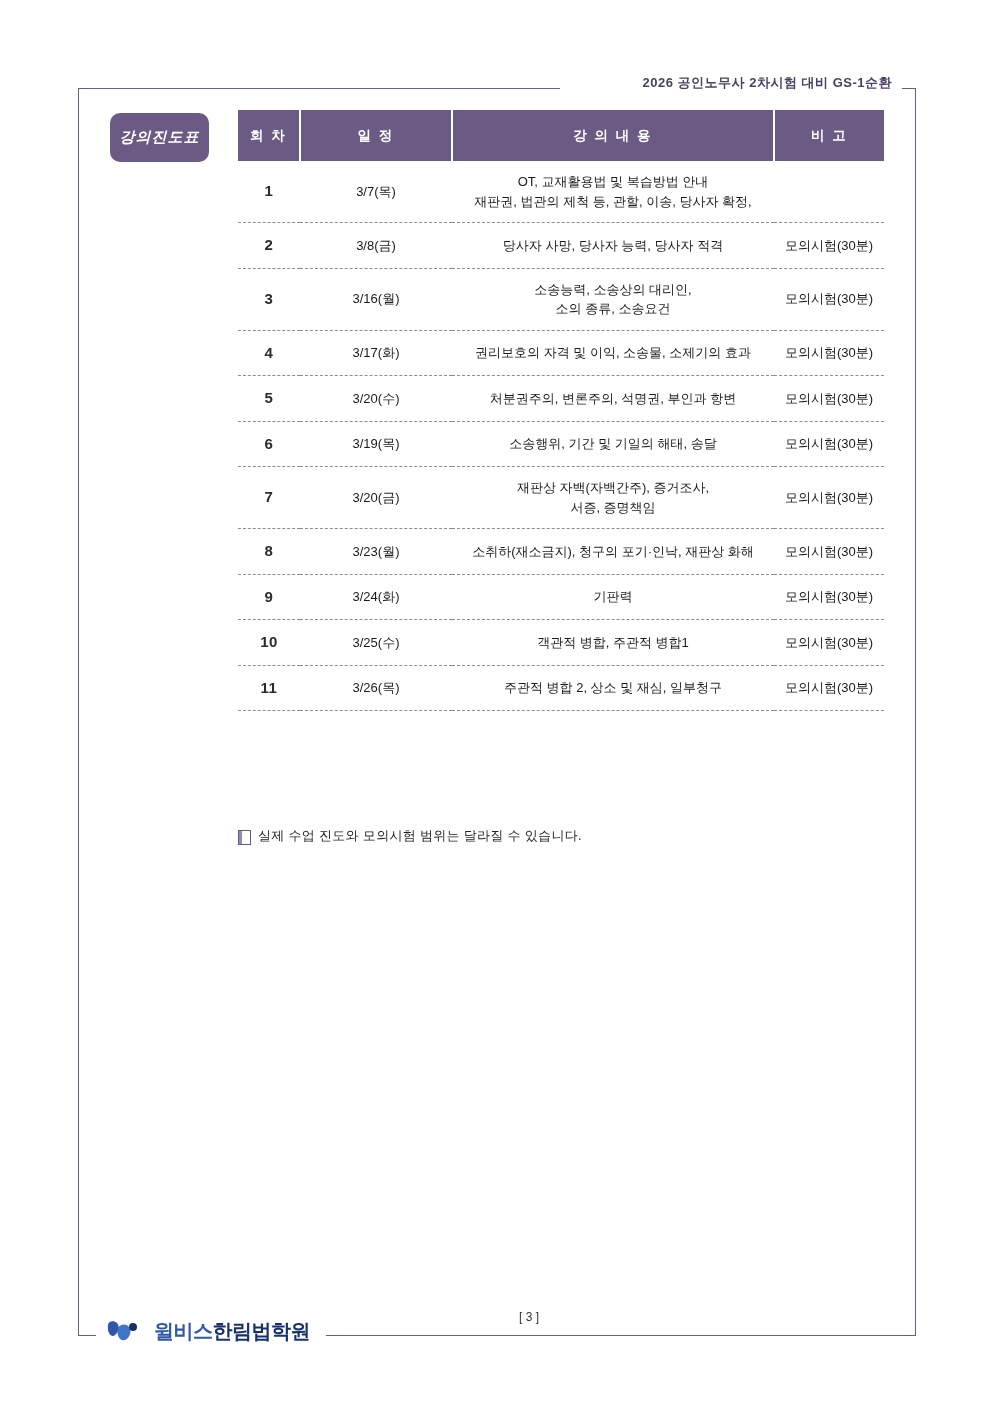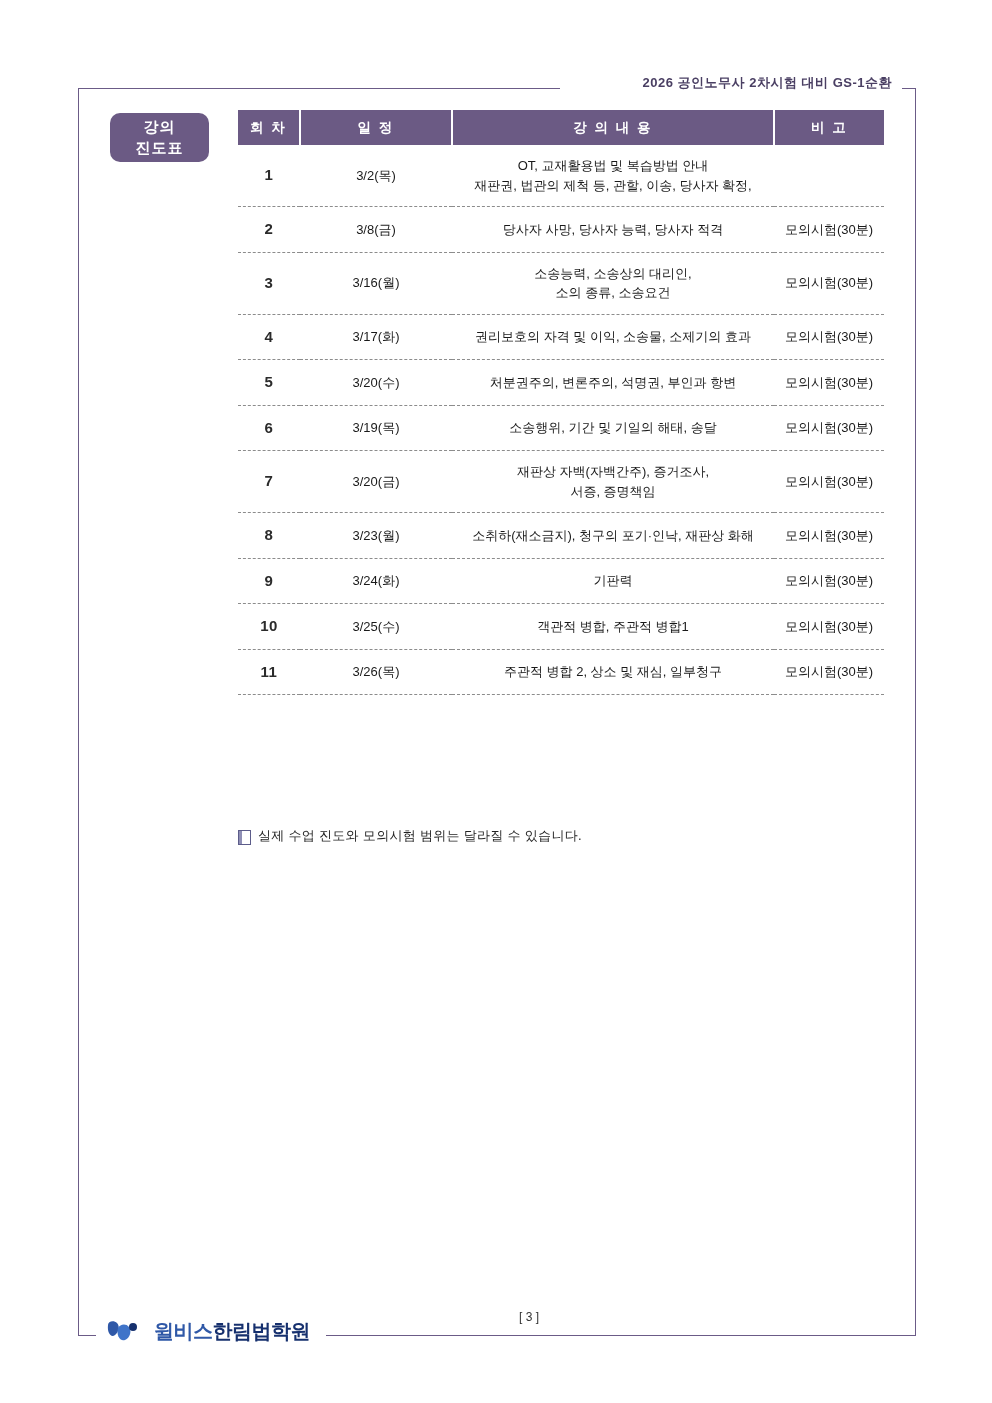--- a/index.html
+++ b/index.html
@@ -72,43 +72,43 @@
     left: 0px;
     top: 3px;
     width: 99px;
     height: 49px;
     background: #6b5a84;
     border-radius: 10px;
     color: #ffffff;
     font-size: 15px;
     font-weight: bold;
     display: flex;
-    flex-direction: column;
     align-items: center;
     justify-content: center;
     line-height: 1.35;
     letter-spacing: 1px;
+    font-style: italic;
   }
 
   table.schedule {
     position: absolute;
     left: 128px;
     top: 0;
     width: 646px;
     border-collapse: collapse;
     table-layout: fixed;
   }
   table.schedule th {
     background: #6b5a84;
     color: #ffffff;
     font-size: 13.5px;
     font-weight: bold;
     letter-spacing: 2px;
     height: 35px;
-    padding: 0;
+    padding: 8px;
     border-right: 2px solid #ffffff;
   }
   table.schedule th:last-child { border-right: none; }
 
   col.c-no      { width: 62px; }
   col.c-date    { width: 152px; }
   col.c-content { width: 322px; }
   col.c-note    { width: 110px; }
 
   table.schedule td {
@@ -215,21 +215,21 @@
       <tr>
         <th>회 차</th>
         <th>일 정</th>
         <th>강 의 내 용</th>
         <th>비 고</th>
       </tr>
     </thead>
     <tbody>
         <tr>
           <td class="cell-no">1</td>
-          <td class="cell-date">3/2(목)</td>
+          <td class="cell-date">3/7(목)</td>
           <td class="cell-content">OT, 교재활용법 및 복습방법 안내<br>재판권, 법관의 제척 등, 관할, 이송, 당사자 확정,</td>
           <td class="cell-note"></td>
         </tr>
         <tr>
           <td class="cell-no">2</td>
           <td class="cell-date">3/8(금)</td>
           <td class="cell-content">당사자 사망, 당사자 능력, 당사자 적격</td>
           <td class="cell-note">모의시험(30분)</td>
         </tr>
         <tr>

